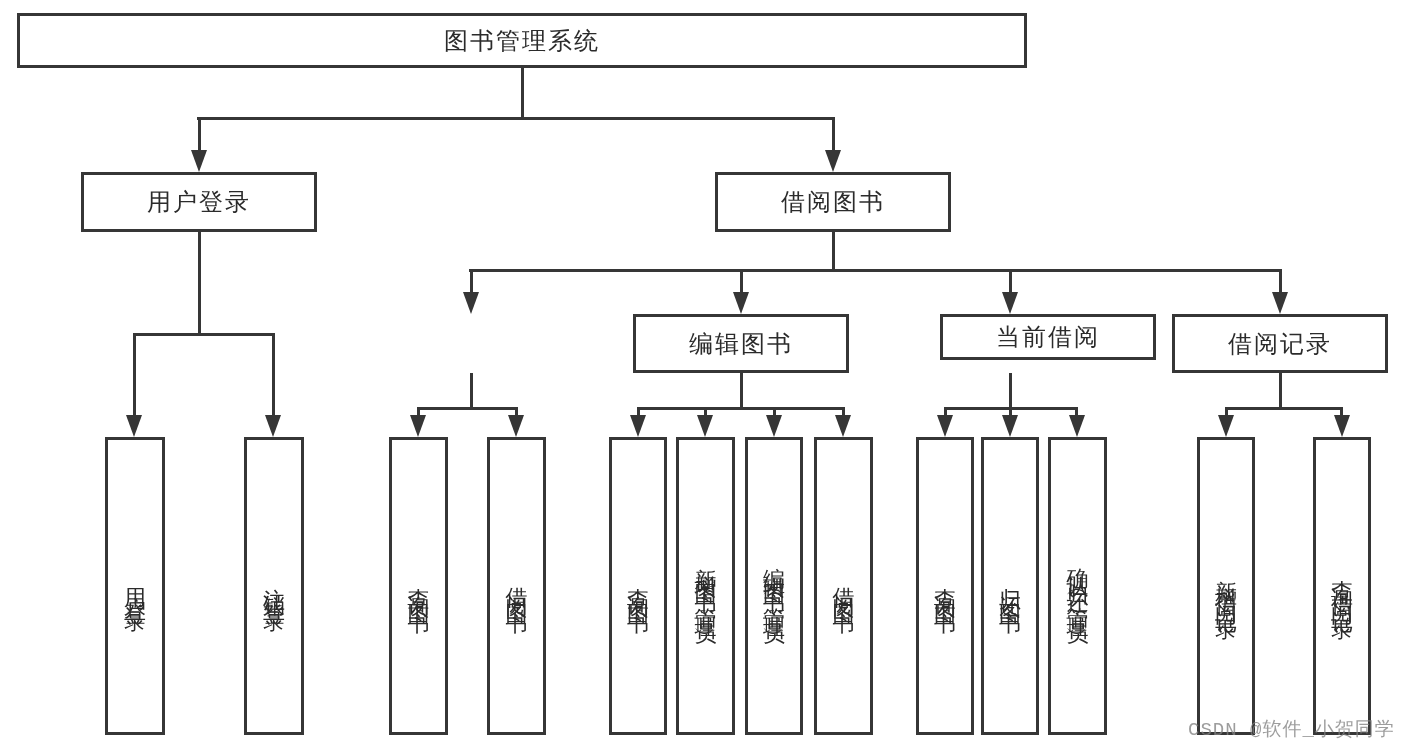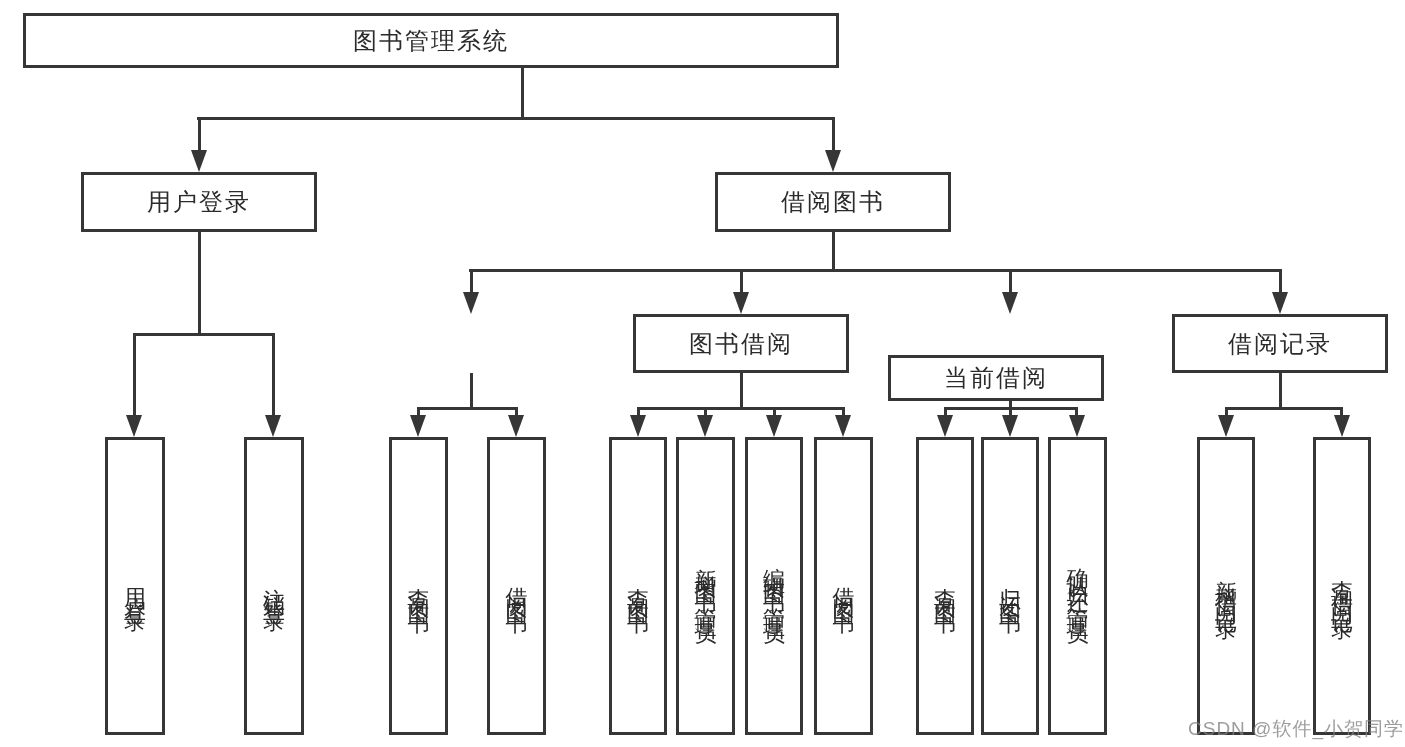--- a/index.html
+++ b/index.html
@@ -51,20 +51,21 @@
     border-top: 22px solid #363636;
   }
   .watermark {
     position: absolute;
     left: 1188px;
     top: 716px;
     font-size: 19px;
     letter-spacing: 1px;
     color: rgba(130, 130, 130, 0.78);
     white-space: nowrap;
+    font-family: Liberation Mono, monospace;
   }
 </style>
 </head>
 <body>
 
 <div id="canvas">
 
   <div class="line" style="left:521px; top:68px; width:3px; height:50px;"></div>
 
   <div class="line" style="left:197px; top:117px; width:637px; height:3px;"></div>
@@ -119,35 +120,35 @@
   <div class="arrow" style="left:937px; top:415px;"></div>
   <div class="arrow" style="left:1002px; top:415px;"></div>
   <div class="arrow" style="left:1069px; top:415px;"></div>
 
   <div class="line" style="left:1225px; top:407px; width:118px; height:3px;"></div>
   <div class="line" style="left:1225px; top:407px; width:3px; height:10px;"></div>
   <div class="line" style="left:1340px; top:407px; width:3px; height:10px;"></div>
   <div class="arrow" style="left:1218px; top:415px;"></div>
   <div class="arrow" style="left:1334px; top:415px;"></div>
 
-  <div class="node h" style="left:23px; top:13px; width:816px; height:55px;font-family:Liberation Serif, serif;">
+  <div class="node h" style="left:17px; top:13px; width:1010px; height:55px;font-family:Liberation Serif, serif;">
     <span>图书管理系统</span>
   </div>
 
   <div class="node h" style="left:81px; top:172px; width:236px; height:60px;">
     <span>用户登录</span>
   </div>
   <div class="node h" style="left:715px; top:172px; width:236px; height:60px;">
     <span>借阅图书</span>
   </div>
 
   <div class="node h" style="left:633px; top:314px; width:216px; height:59px;">
-    <span>图书借阅</span>
+    <span>编辑图书</span>
   </div>
-  <div class="node h" style="left:888px; top:314px; width:216px; height:46px;margin-top:41px;">
+  <div class="node h" style="left:940px; top:314px; width:216px; height:46px;">
     <span>当前借阅</span>
   </div>
   <div class="node h" style="left:1172px; top:314px; width:216px; height:59px;">
     <span>借阅记录</span>
   </div>
 
   <div class="node v" style="left:105px; top:437px; width:60px; height:298px;">
     <span>用户登录</span>
   </div>
   <div class="node v" style="left:244px; top:437px; width:60px; height:298px;">

